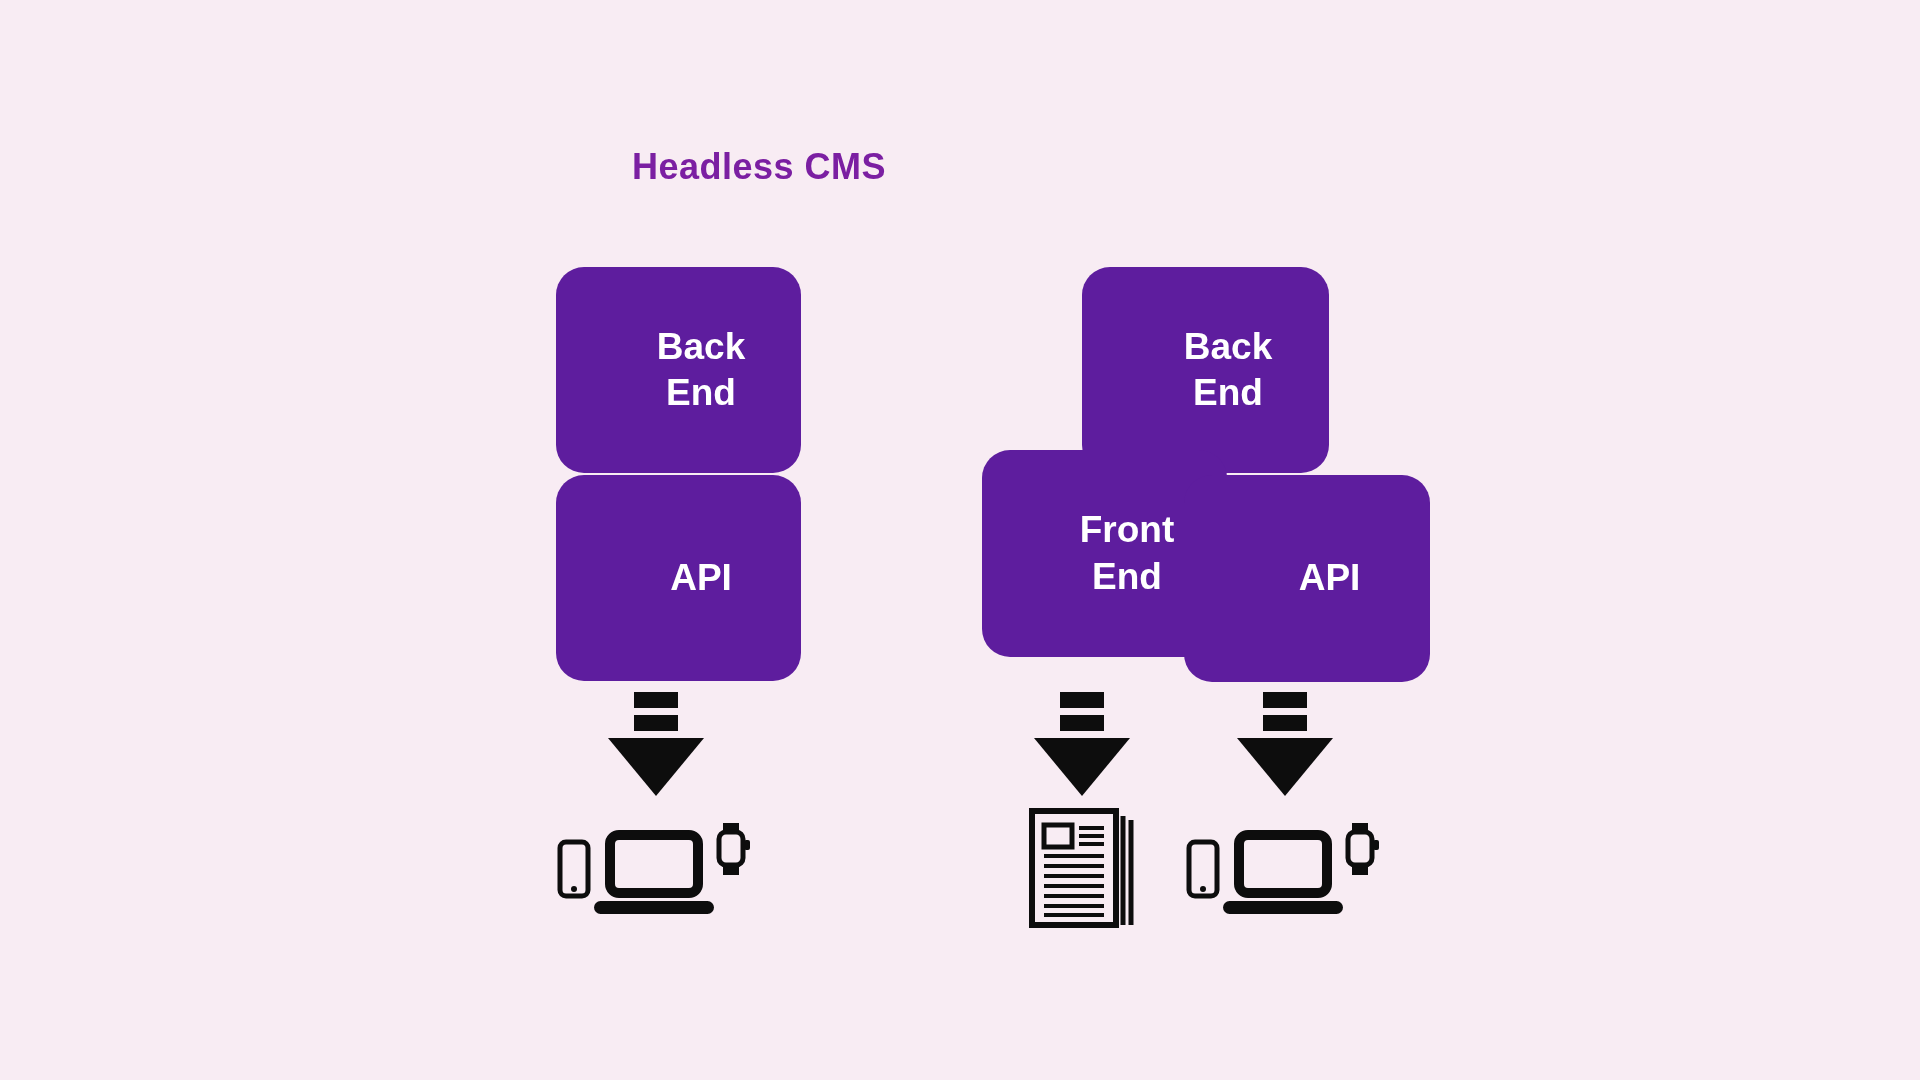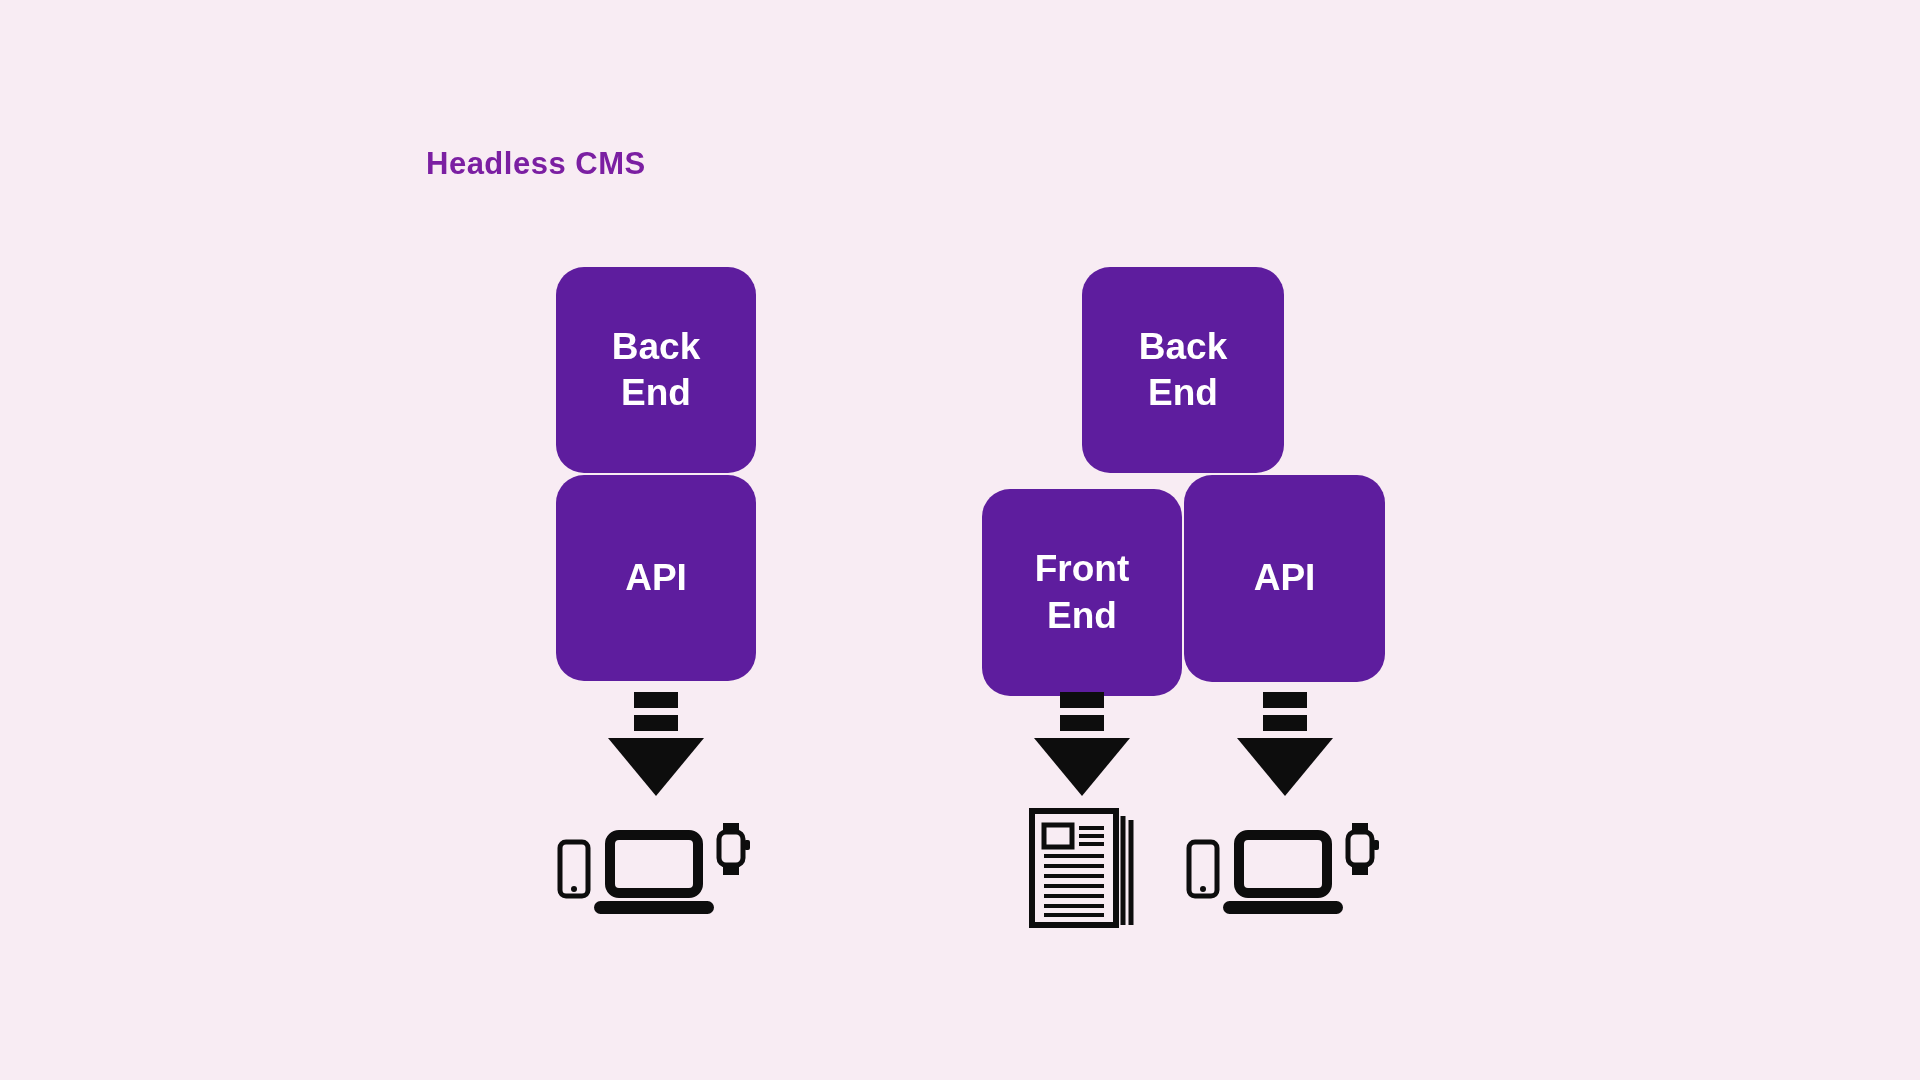--- a/index.html
+++ b/index.html
@@ -7,38 +7,39 @@
     position: relative;
     width: 1920px;
     height: 1080px;
     background: #f8ecf3;
     overflow: hidden;
     font-family: "Liberation Sans", sans-serif;
   }
   .col-title {
     position: absolute;
     width: 460px;
-    text-align: left;
+    text-align: right;
     color: #7b1fa2;
-    font-size: 31px;
+    font-size: 36px;
     font-weight: 700;
     letter-spacing: 0.5px;
   }
   .box {
     position: absolute;
     background: #5e1d9e;
     border-radius: 28px;
     display: flex;
     align-items: center;
     justify-content: center;
     color: #ffffff;
     font-size: 37px;
     font-weight: 700;
     text-align: center;
     line-height: 1.25;
+    padding-left: 45px;
   }
   .box .label { white-space: pre-line; }
   .arrow { position: absolute; width: 96px; }
   .arrow .seg {
     width: 44px; height: 16px;
     background: #0d0d0d;
     margin: 0 auto 7px auto;
   }
   .arrow .head {
     width: 0; height: 0;
@@ -90,21 +91,21 @@
       <rect x="9" y="43" width="16" height="9" fill="#0d0d0d"></rect>
       <rect x="5" y="9" width="24" height="33" rx="7" fill="none" stroke="#0d0d0d" stroke-width="5"></rect>
       <rect x="30" y="17" width="6" height="10" rx="2" fill="#0d0d0d"></rect>
     </svg>
   </div>
 
   <div class="box" style="left:1082px; top:267px; width:202px; height:206px;">
     <span class="label">Back
 End</span>
   </div>
-  <div class="box" style="left:982px; top:489px; width:200px; height:207px;">
+  <div class="box" style="left:982px; top:450px; width:200px; height:207px;">
     <span class="label">Front
 End</span>
   </div>
   <div class="box" style="left:1184px; top:475px; width:201px; height:207px;">
     <span class="label">API</span>
   </div>
 
   <div class="arrow" style="left:1034px; top:692px;">
     <div class="seg"></div>
     <div class="seg"></div>

